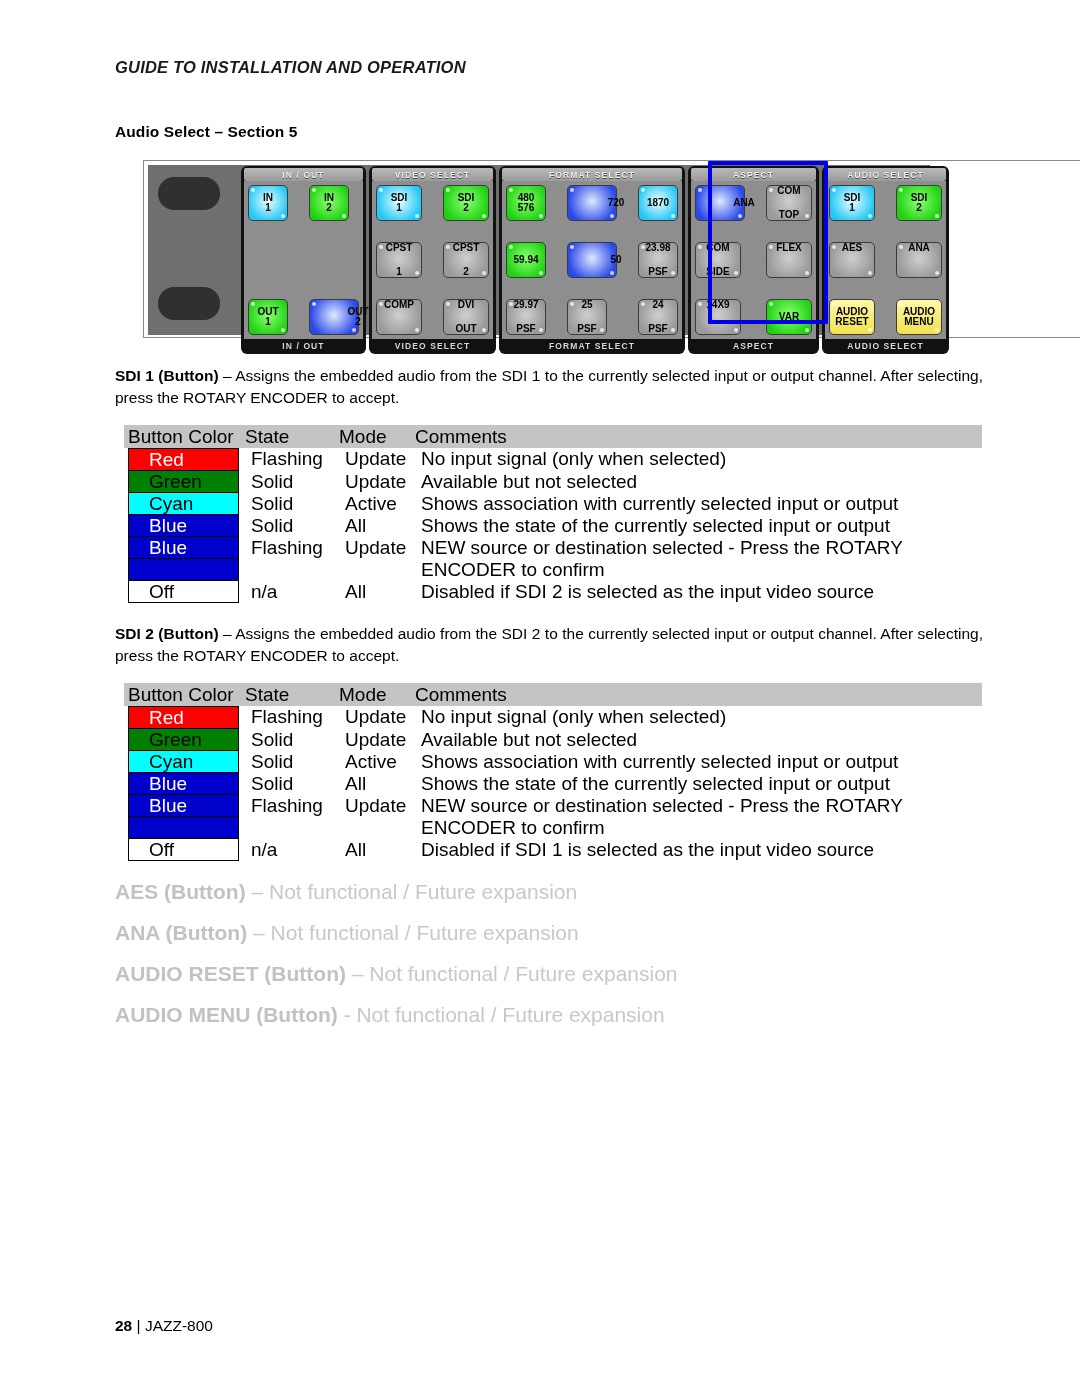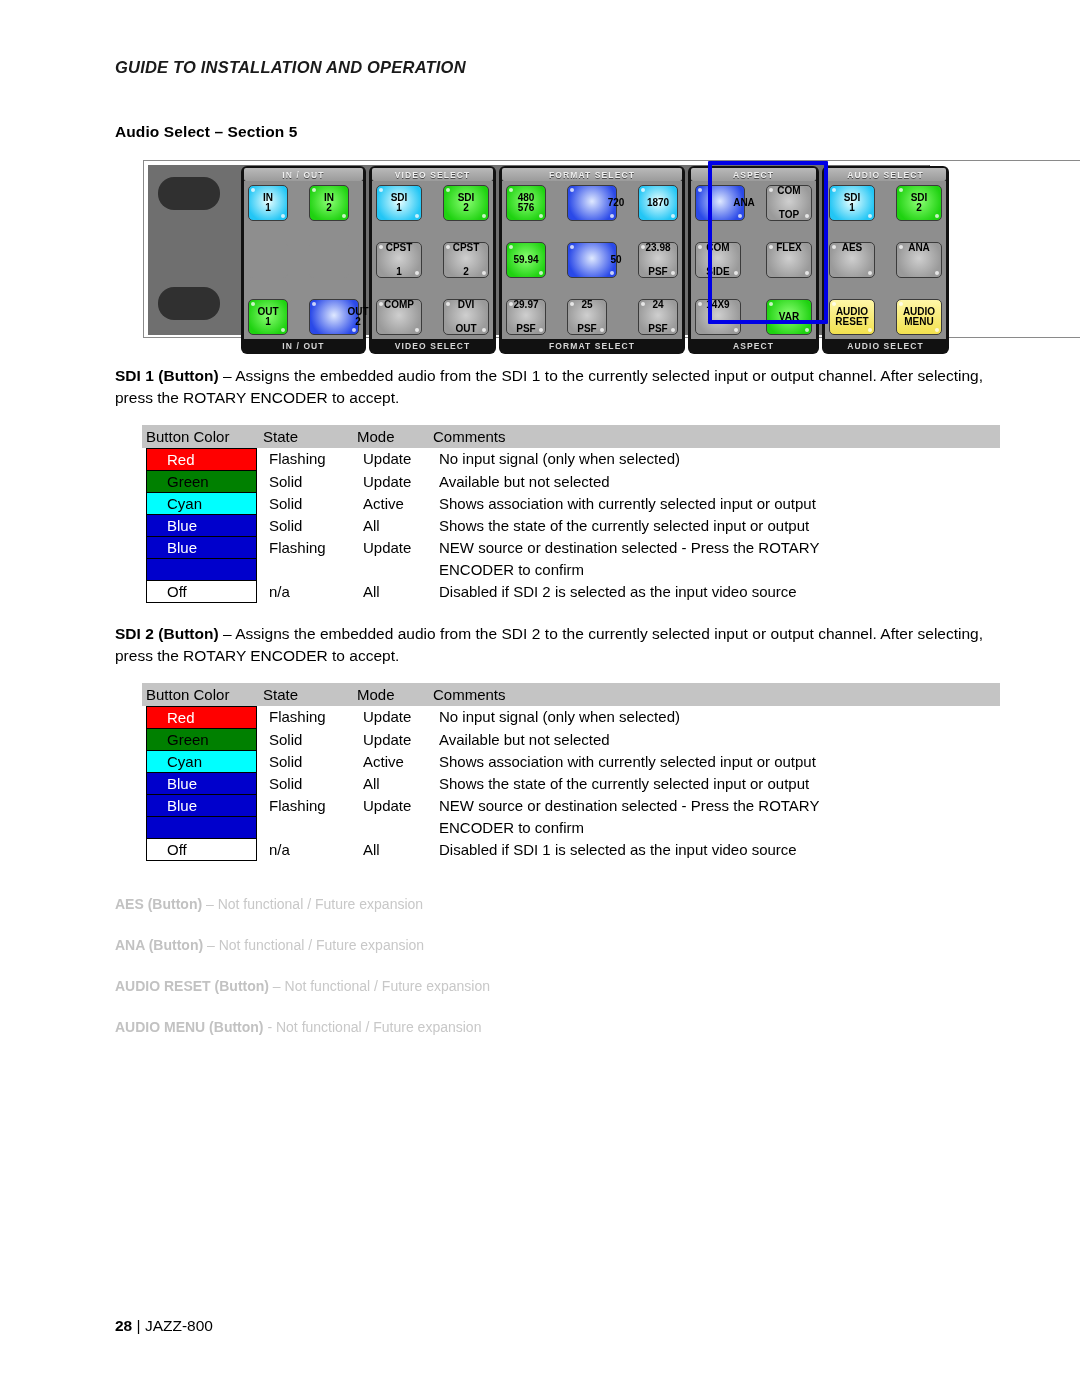--- a/index.html
+++ b/index.html
@@ -165,24 +165,24 @@
     width: 868px;
     font-size: 15.5px;
     line-height: 1.42;
     text-align: justify;
   }
   .para b { font-weight: bold; }
 
   
   .ctable {
     position: absolute;
-    left: 142px;
+    left: 124px;
     width: 858px;
     border-collapse: collapse;
-    font-size: 15px;
+    font-size: 19px;
   }
   .ctable td, .ctable th {
     padding: 0;
     vertical-align: top;
     font-weight: normal;
     text-align: left;
   }
   .ctable thead td {
     background: #c4c4c4;
     height: 23px;
@@ -209,23 +209,22 @@
     border-top: none;
     margin-right: 6px;
   }
   .swatch.first { border-top: 1px solid #000000; }
   .cell-pad { padding-left: 6px; box-sizing: border-box; display:block; }
 
   
   .future {
     position: absolute;
     left: 115px;
-    font-size: 14px;
+    font-size: 21px;
     color: #c8c8c8;
-    margin-top: 16px;
   }
   .future b { font-weight: bold; color: #c2c2c2; }
 
   
   .footer {
     position: absolute;
     left: 115px;
     top: 1317px;
     font-size: 15.5px;
   }

